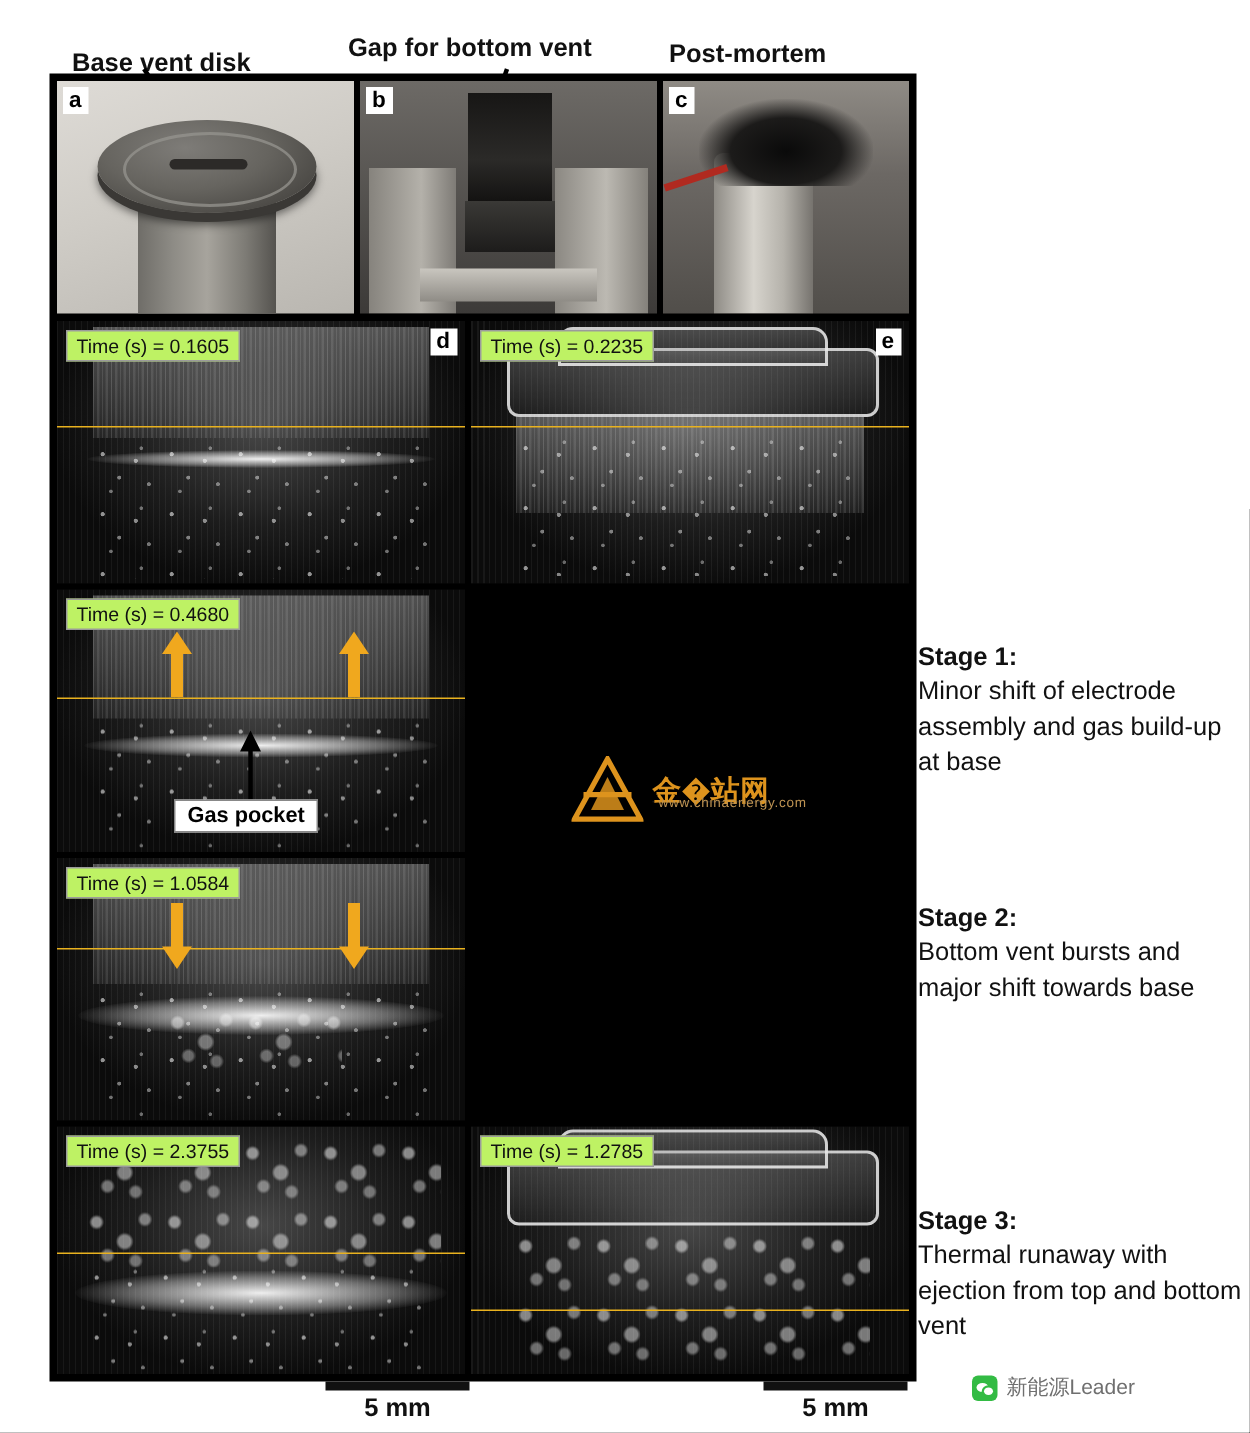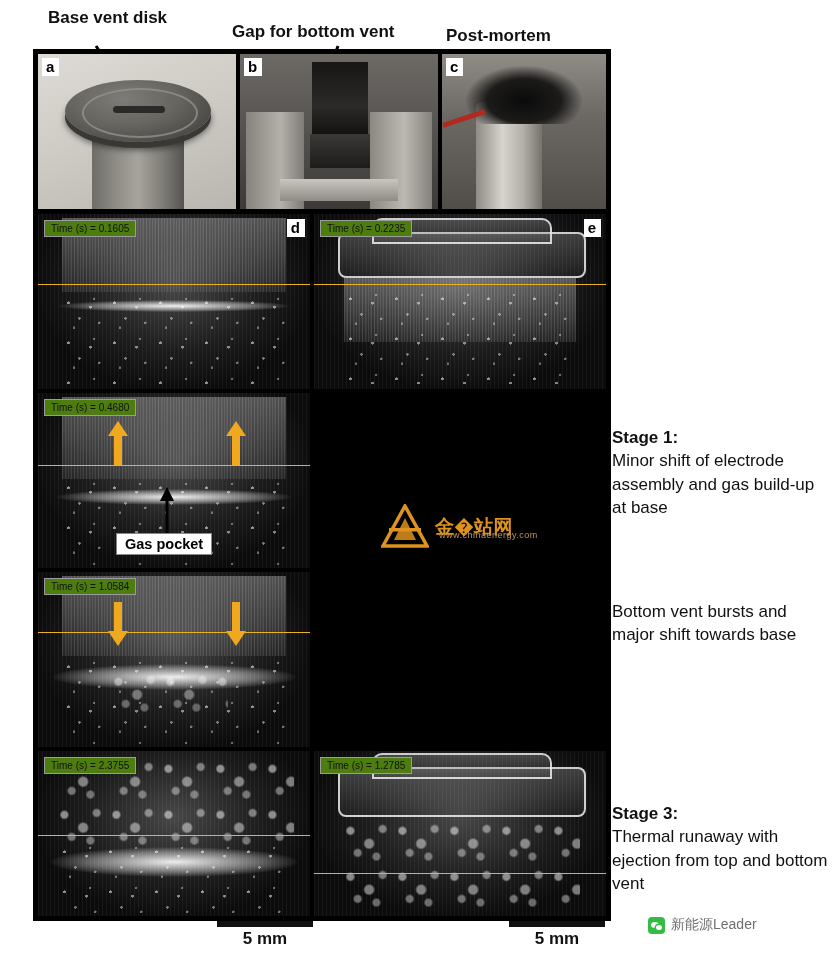--- a/index.html
+++ b/index.html
@@ -17,21 +17,21 @@
   }
 
   
   .top-label {
     position: absolute;
     font-size: 17px;
     font-weight: 600;
     color: #111;
     white-space: nowrap;
   }
-  #lbl-base { left: 48px;  top: 8px; text-align: right; }
+  #lbl-base { left: 48px;  top: 32px; text-align: right; }
   #lbl-gap  { left: 232px; top: 22px; }
   #lbl-post { left: 446px; top: 26px; }
 
   
   .ann-arrow { position: absolute; }
 
   
   #figure-frame {
     position: absolute;
     left: 33px;
@@ -135,23 +135,23 @@
 
   
   .xray {
     position: absolute;
     background: #0b0b0b;
     overflow: hidden;
   }
   .xray .timestamp {
     position: absolute;
     left: 6px; top: 6px;
-    background: #4d7c0f;
+    background: #bef264;
     color: #111;
-    font-size: 10px;
+    font-size: 13px;
     padding: 2px 6px;
     border: 1px solid #9b9b9b;
     z-index: 6;
     white-space: nowrap;
   }
   .xray .yellow-line {
     position: absolute;
     left: 0; right: 0;
     height: 1px;
     background: #e9b21f;
@@ -452,20 +452,21 @@
     <span class="wm-sub">www.chinaenergy.com</span>
   </div>
 
 </div>
 
 <div class="stage" id="stage-1">
   <span class="stage-title">Stage 1:</span>
   <span>Minor shift of electrode assembly and gas build-up at base</span>
 </div>
 <div class="stage" id="stage-2">
+  <span class="stage-title">Stage 2:</span>
   <span>Bottom vent bursts and major shift towards base</span>
 </div>
 <div class="stage" id="stage-3">
   <span class="stage-title">Stage 3:</span>
   <span>Thermal runaway with ejection from top and bottom vent</span>
 </div>
 
 <div class="scalebar-wrap" id="scale-left">
   <div class="scalebar"></div>
   <div class="scalebar-text">5 mm</div>

